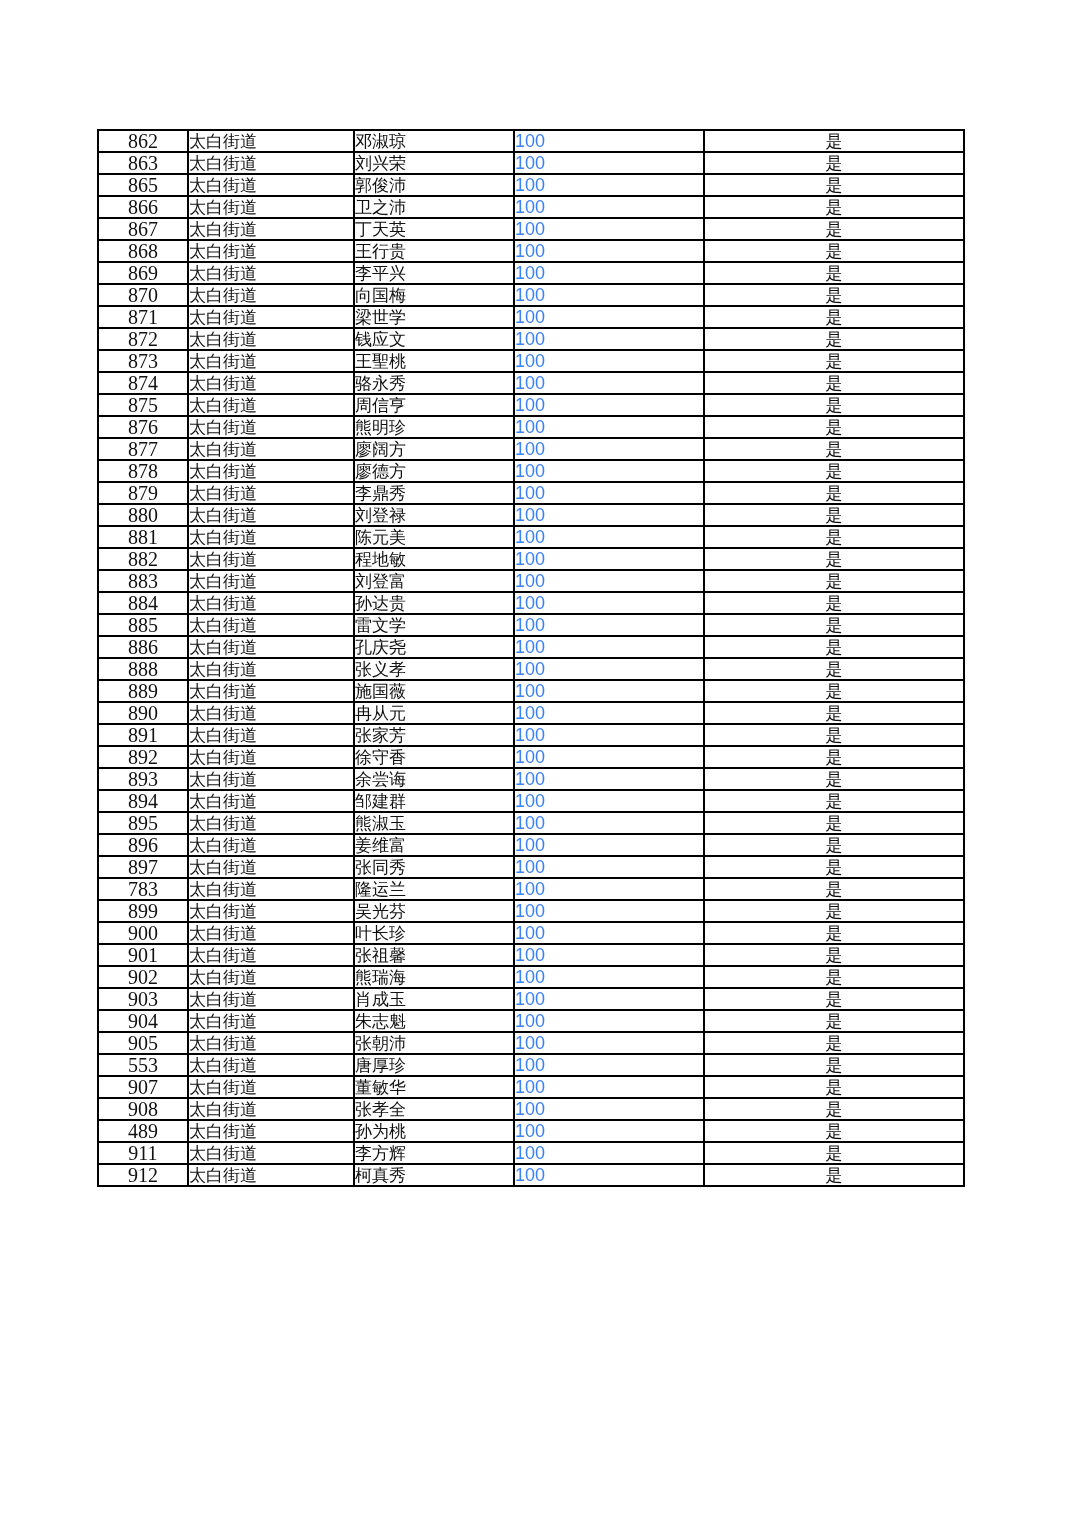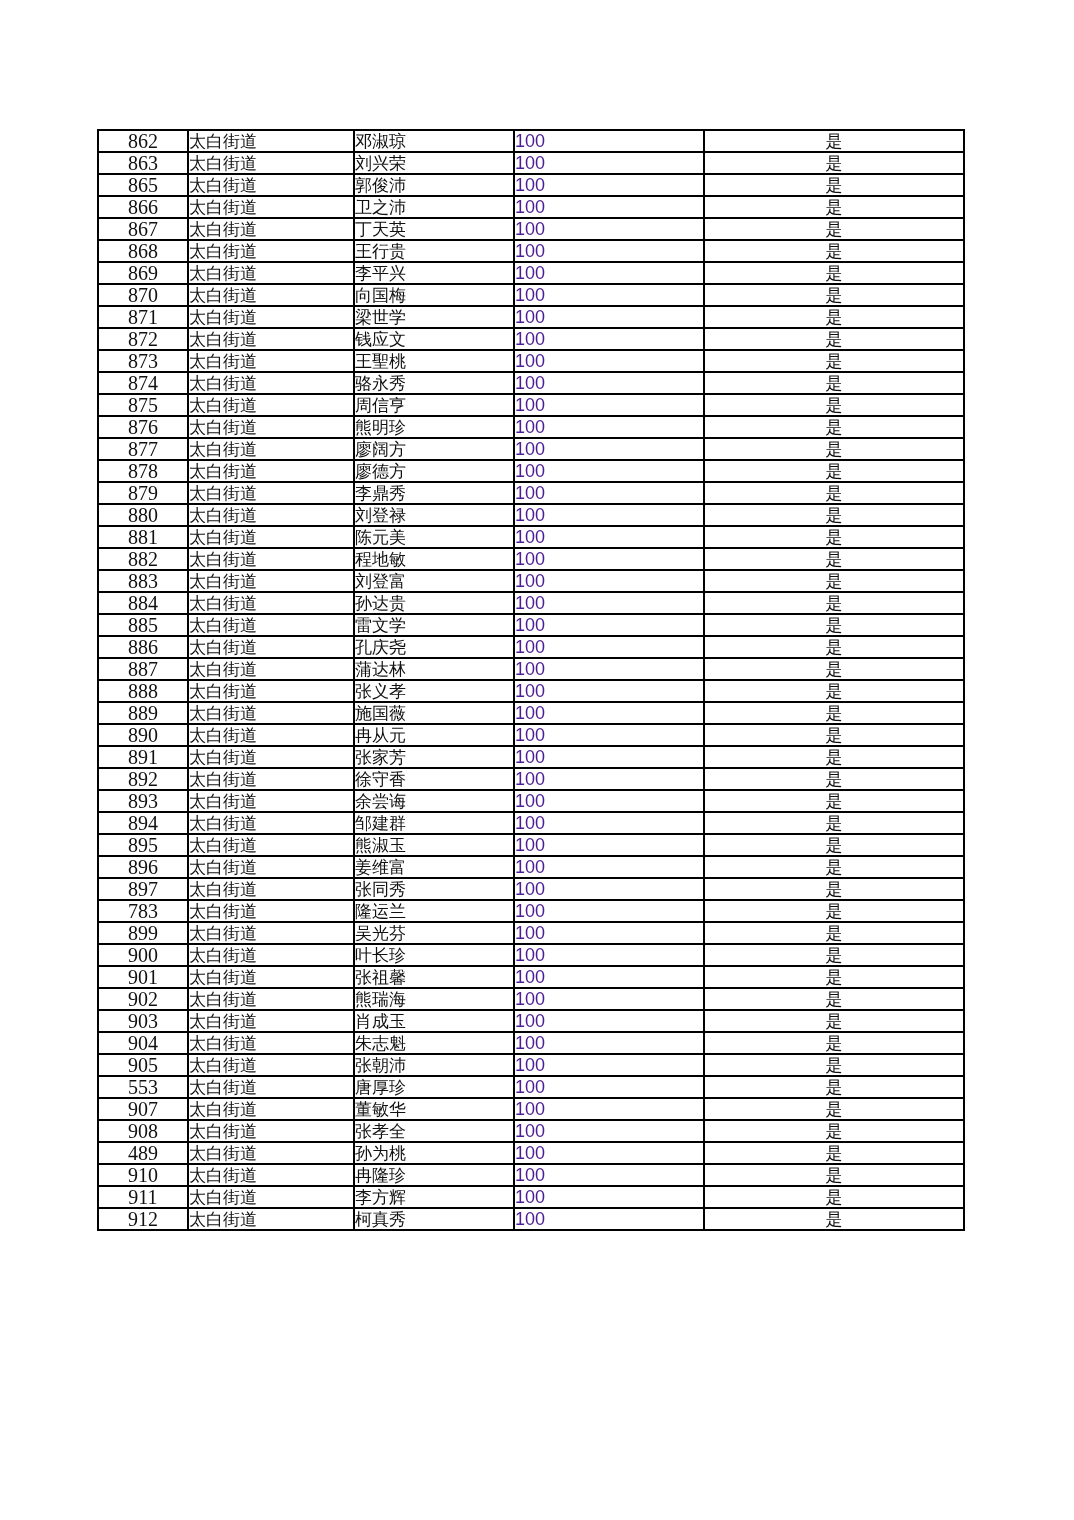--- a/index.html
+++ b/index.html
@@ -45,21 +45,21 @@
     padding-left: 5px;
     font-family: "Liberation Serif", "DejaVu Serif", serif;
     font-size: 17px;
     color: #111111;
   }
   td.c-score {
     text-align: left;
     padding-left: 3px;
     font-family: "Liberation Sans", sans-serif;
     font-size: 18px;
-    color: #4c1d95;
+    color: #3b82f6;
   }
   td.c-yes {
     text-align: center;
     font-family: "Liberation Serif", "DejaVu Serif", serif;
     font-size: 17px;
     color: #111111;
   }
 </style>
 </head>
 <body>
@@ -236,27 +236,20 @@
           <td class="c-yes">是</td>
         </tr>
         <tr>
           <td class="c-idx">886</td>
           <td class="c-street">太白街道</td>
           <td class="c-name">孔庆尧</td>
           <td class="c-score">100</td>
           <td class="c-yes">是</td>
         </tr>
         <tr>
-          <td class="c-idx">887</td>
-          <td class="c-street">太白街道</td>
-          <td class="c-name">蒲达林</td>
-          <td class="c-score">100</td>
-          <td class="c-yes">是</td>
-        </tr>
-        <tr>
           <td class="c-idx">888</td>
           <td class="c-street">太白街道</td>
           <td class="c-name">张义孝</td>
           <td class="c-score">100</td>
           <td class="c-yes">是</td>
         </tr>
         <tr>
           <td class="c-idx">889</td>
           <td class="c-street">太白街道</td>
           <td class="c-name">施国薇</td>
@@ -393,27 +386,20 @@
           <td class="c-idx">908</td>
           <td class="c-street">太白街道</td>
           <td class="c-name">张孝全</td>
           <td class="c-score">100</td>
           <td class="c-yes">是</td>
         </tr>
         <tr>
           <td class="c-idx">489</td>
           <td class="c-street">太白街道</td>
           <td class="c-name">孙为桃</td>
-          <td class="c-score">100</td>
-          <td class="c-yes">是</td>
-        </tr>
-        <tr>
-          <td class="c-idx">910</td>
-          <td class="c-street">太白街道</td>
-          <td class="c-name">冉隆珍</td>
           <td class="c-score">100</td>
           <td class="c-yes">是</td>
         </tr>
         <tr>
           <td class="c-idx">911</td>
           <td class="c-street">太白街道</td>
           <td class="c-name">李方辉</td>
           <td class="c-score">100</td>
           <td class="c-yes">是</td>
         </tr>

